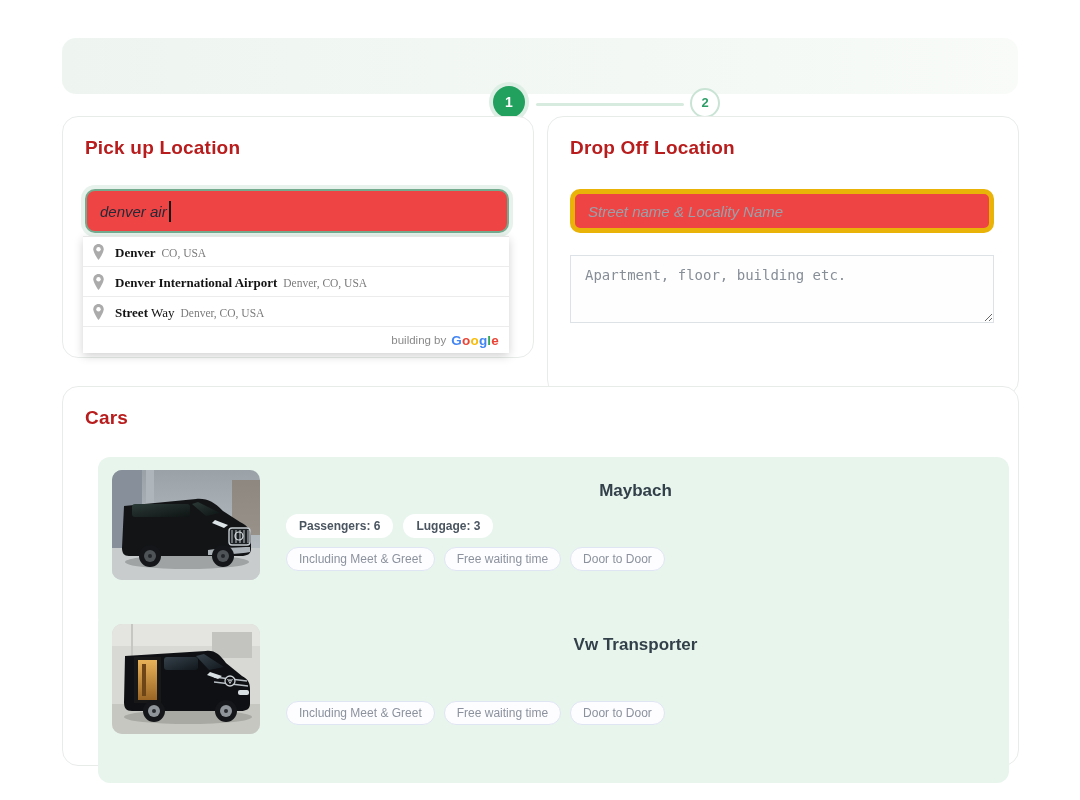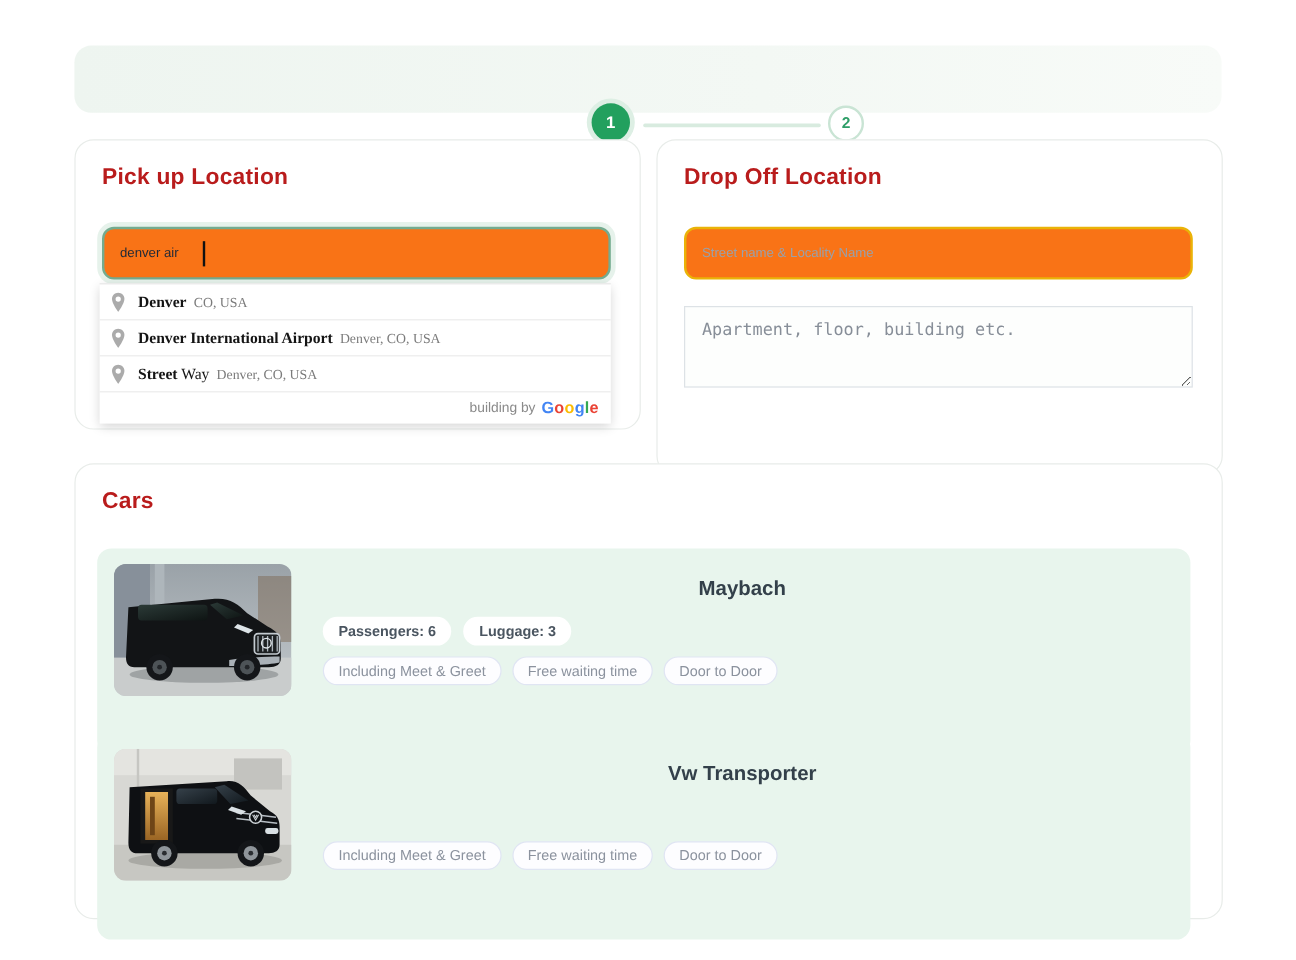--- a/index.html
+++ b/index.html
@@ -17,24 +17,24 @@
   .step-2 { left:628px; top:50px; width:30px; height:30px; background:#ffffff;
             border:2px solid #c9e4d4; color:#2e9e68; font-size:13px; line-height:26px; }
 
   
   .panel { background:#ffffff; border:1px solid #e8ece9; border-radius:16px; }
   .pickup-card  { left:62px;  top:116px; width:472px; height:242px; }
   .dropoff-card { left:547px; top:116px; width:472px; height:280px; }
   .panel-title { left:22px; top:20px; font-size:19px; font-weight:bold; color:#b91c1c; letter-spacing:.2px; }
 
   .text-input { left:22px; top:72px; width:424px; height:44px; border-radius:10px;
-                font-size:11px; color:#1f2937; padding:0 13px; outline:none;
-                font-family:"Liberation Sans", sans-serif; background:#f97316; }
+                font-size:15px; color:#1f2937; padding:0 13px; outline:none;
+                font-family:"Liberation Sans", sans-serif; background:#ef4444;font-style:italic; }
   .input-focused { border:2px solid #74ab8f; box-shadow:0 0 0 4px rgba(64,152,104,.13); }
-  .input-plain   { border:2px solid #eab308; }
+  .input-plain   { border:5px solid #eab308; }
   .input-plain::placeholder { color:#99a1ab; }
   .caret { left:106px; top:84px; width:1.5px; height:21px; background:#111111; }
 
   .details-area { left:22px; top:138px; width:424px; height:68px; border:1px solid #dde2e6;
                   border-radius:0; background:#fdfefd; padding:11px 14px;
                   font-family:"DejaVu Sans Mono", monospace; font-size:14px; color:#374151; resize:both; outline:none; }
   .details-area::placeholder { color:#878e98; }
 
   
   .pac-dropdown { left:83px; top:236px; width:426px; background:#ffffff; z-index:20;
@@ -44,21 +44,21 @@
   .pac-pin { position:absolute; left:9px; top:6px; width:13px; height:18px; }
   .pac-main { font-size:13px; color:#141414; font-weight:bold; }
   .pac-rest { font-size:13px; color:#141414; font-weight:normal; }
   .pac-secondary { font-size:11.5px; color:#7b7b7b; margin-left:6px; }
   .pac-footer { height:26px; display:flex; align-items:center; justify-content:flex-end; padding-right:10px; }
   .pac-powered { font-size:11.5px; color:#8a8a8a; margin-right:5px; }
   .g-letter { font-size:13.5px; font-weight:bold; letter-spacing:.2px; }
 
   
   .cars-container { left:62px; top:386px; width:957px; height:380px; }
-  .car-card { position:absolute; left:18px; width:911px; height:172px; background:#e8f5ed;
+  .car-card { position:absolute; left:35px; width:911px; height:172px; background:#e8f5ed;
               border-radius:12px; cursor:pointer; }
   .car-card-1 { top:70px; } .car-card-2 { top:224px; }
   .car-photo { position:absolute; left:14px; top:13px; width:148px; height:110px;
                border-radius:10px; overflow:hidden; }
   .car-photo svg { display:block; }
   .car-title { position:absolute; left:176px; right:12px; top:24px; text-align:center;
                font-size:17px; font-weight:bold; color:#33404a; }
   .badge-row { position:absolute; left:188px; display:flex; gap:10px;justify-content:flex-end; }
   .row-capacity { top:57px; } .row-features { top:90px; gap:9px; }
   .cap-badge { background:#ffffff; border-radius:12px; padding:5px 13px;

